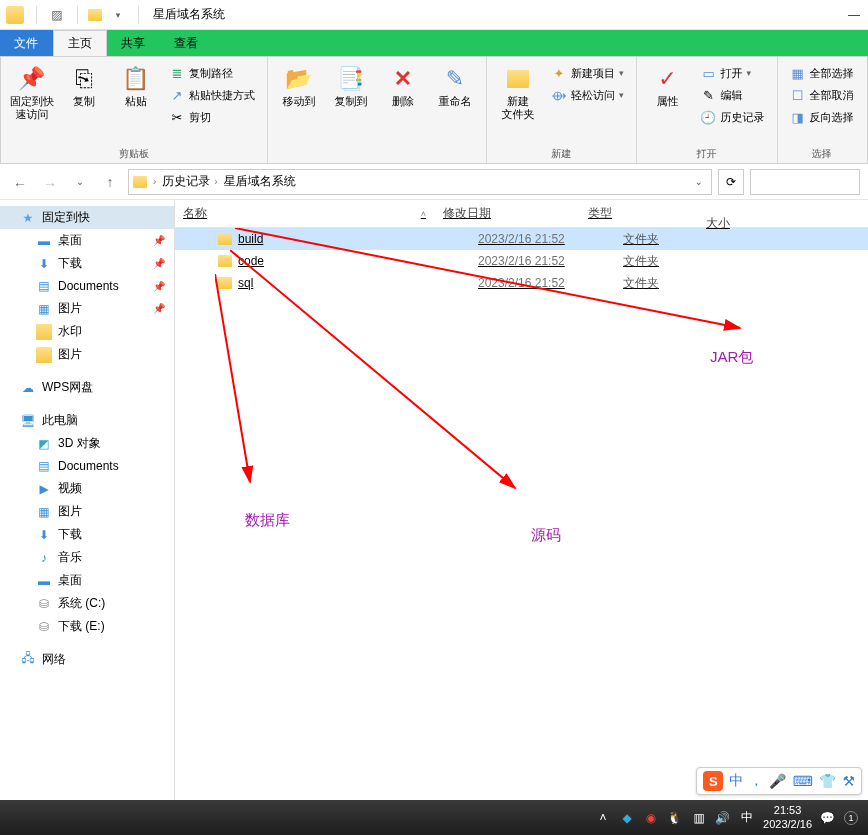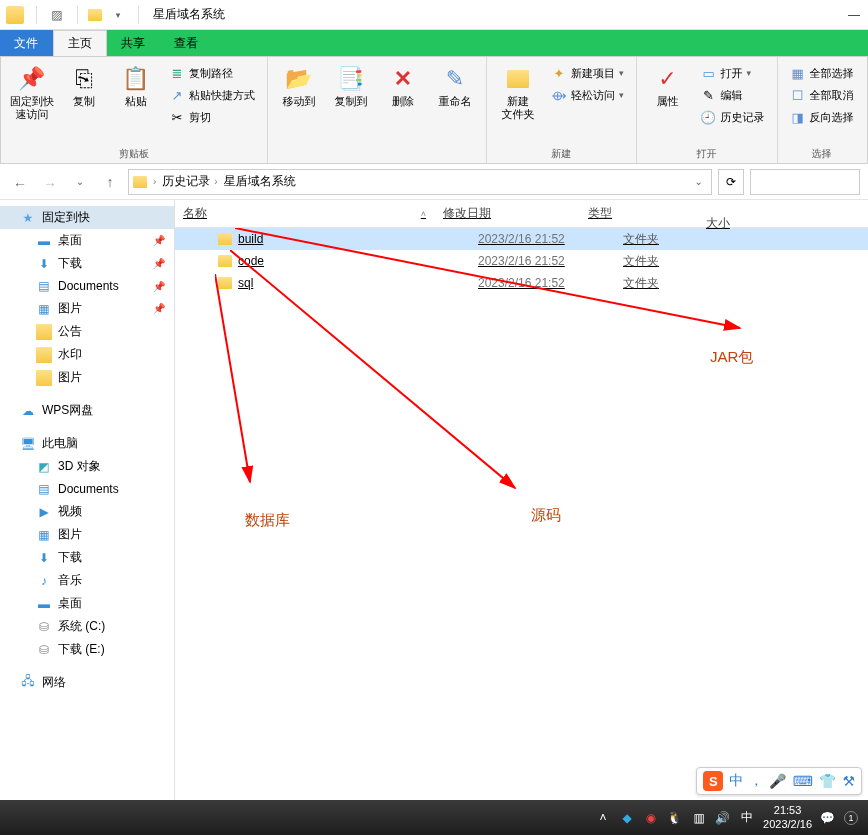--- a/index.html
+++ b/index.html
@@ -65,21 +65,21 @@
 .col.size { flex: 1; margin-top: 19px; }
 .row { height: 22px; display: flex; align-items: center; font-size: 12px; cursor: pointer; }
 .row.sel { background: #cce5ff; }
 .row .c { padding: 0 8px; display: flex; align-items: center; gap: 6px; }
 .row .c.name { width: 260px; margin-left: 35px; }
 .row .c.date { width: 145px; color: #737373; }
 .row .c.type { width: 118px; color: #555; }
 
 
 .arrow { position: absolute; pointer-events: none; }
-.annot { position: absolute; color: #c2410c; font-size: 15px; font-weight: 500; pointer-events: none; text-align: center; }
+.annot { position: absolute; color: #a21caf; font-size: 15px; font-weight: 500; pointer-events: none; text-align: center; }
 
 
 .taskbar { position: absolute; bottom: 0; left: 0; right: 0; height: 35px; background: linear-gradient(#3a3a3a,#1e1e1e); display: flex; align-items: center; color: #fff; font-size: 11px; }
 .tray { margin-left: auto; display: flex; align-items: center; gap: 8px; padding-right: 10px; }
 .tray .ico { width: 16px; height: 16px; display: flex; align-items: center; justify-content: center; font-size: 12px; }
 .clock { text-align: center; line-height: 1.2; font-size: 11px; }
 
 
 .imebar { position: absolute; bottom: 40px; right: 6px; height: 28px; background: #fff; border: 1px solid #ccc; border-radius: 4px; display: flex; align-items: center; gap: 6px; padding: 0 6px; box-shadow: 0 1px 3px rgba(0,0,0,0.15); }
 .imebar .sogou { width: 20px; height: 20px; background: #ff5a1f; color: #fff; border-radius: 4px; display: flex; align-items: center; justify-content: center; font-weight: bold; font-size: 13px; }
@@ -285,24 +285,20 @@
         <span>Documents</span>
         <span class="pin">📌</span>
       </div>
     <div class="titem l2">
         <span class="tico" style="color:#3a8fd6;">▦</span>
         <span>图片</span>
         <span class="pin">📌</span>
       </div>
     <div class="titem l2">
         <span class="folder-sm tico"></span>
-        <span>公告</span>
-      </div>
-    <div class="titem l2">
-        <span class="folder-sm tico"></span>
         <span>水印</span>
       </div>
     <div class="titem l2">
         <span class="folder-sm tico"></span>
         <span>图片</span>
       </div>
     <div class="tsep"></div>
     <div class="titem">
         <span class="tico" style="color:#3a8fd6;">☁</span>
         <span>WPS网盘</span>
@@ -409,21 +405,21 @@
     <div class="annot" style="left:535px;top:148px;">JAR包</div>
 
     <svg class="arrow" style="left:55px;top:50px;" width="300" height="250">
       <defs>
           <marker id="ah2" markerWidth="10" markerHeight="10" refX="8" refY="3" orient="auto">
             <path d="M0,0 L0,6 L9,3 z" fill="#ff0000"></path>
           </marker>
         </defs>
       <line x1="0" y1="0" x2="285" y2="238" stroke="#ff0000" stroke-width="2" marker-end="url(#ah2)"></line>
     </svg>
-    <div class="annot" style="left:356px;top:306px;">源码</div>
+    <div class="annot" style="left:356px;top:326px;">源码</div>
 
     <svg class="arrow" style="left:40px;top:74px;" width="50" height="220">
       <defs>
           <marker id="ah3" markerWidth="10" markerHeight="10" refX="8" refY="3" orient="auto">
             <path d="M0,0 L0,6 L9,3 z" fill="#ff0000"></path>
           </marker>
         </defs>
       <line x1="0" y1="0" x2="35" y2="208" stroke="#ff0000" stroke-width="2" marker-end="url(#ah3)"></line>
     </svg>
     <div class="annot" style="left:70px;top:311px;">数据库</div>

